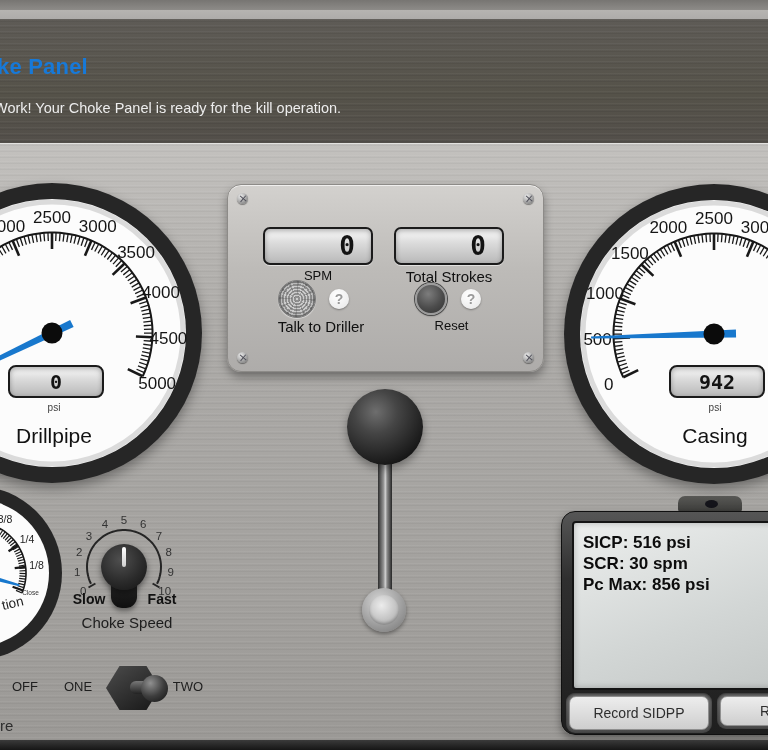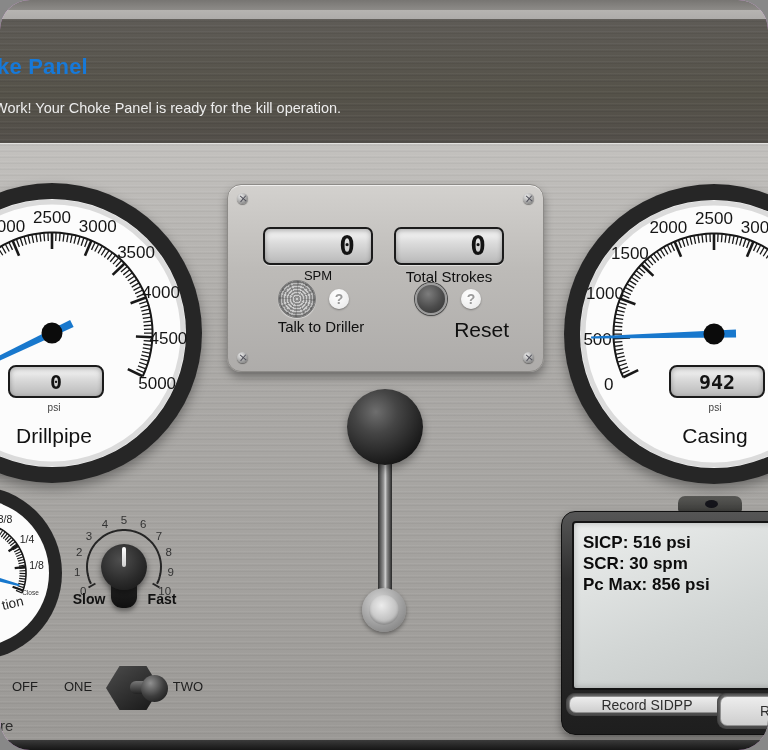--- a/index.html
+++ b/index.html
@@ -1,17 +1,17 @@
 <!DOCTYPE html>
 <html><head>
 <meta charset="utf-8">
 <style>
   html,body{margin:0;padding:0;background:#888;}
   .stage{position:relative;width:768px;height:750px;overflow:hidden;
-         font-family:"Liberation Sans",sans-serif;background:#f0abfc;border-radius:30px;}
+         font-family:"Liberation Sans",sans-serif;background:#f0abfc;}
   .abs{position:absolute;}
 
   
   .top-strip1{left:0;top:0;width:768px;height:10px;
     background:linear-gradient(180deg,#777572,#8d8b88);}
   .top-strip2{left:0;top:10px;width:768px;height:9px;
     background:linear-gradient(180deg,#b6b4b1,#aeacaa);}
   .header{left:0;top:19px;width:768px;height:124px;
     background:
       repeating-linear-gradient(180deg,rgba(255,255,255,.04) 0 1px,rgba(0,0,0,.06) 2px 3px,rgba(0,0,0,0) 3px 6px),
@@ -484,58 +484,59 @@
     </div>
     <div class="abs help-btn" style="left:101px;top:104px;">
       <span>?</span>
     </div>
     <div class="abs reset-btn" style="left:187px;top:98px;"></div>
     <div class="abs help-btn" style="left:233px;top:104px;">
       <span>?</span>
     </div>
 
     <div class="abs lbl-bold" style="left:28px;top:133px;width:130px;font-size:15px;">Talk to Driller</div>
-    <div class="abs lbl-bold" style="left:166px;top:133px;width:115px;font-size:21px;text-align:right;">Reset</div>
+    <div class="abs lbl-bold" style="left:166px;top:133px;width:115px;font-size:13px;">Reset</div>
   </div>
 
   <div class="abs" style="left:347px;top:389px;width:76px;height:223px;">
     <div class="abs lever-shaft" style="left:31px;top:35px;"></div>
     <div class="abs lever-ball" style="left:0;top:0;"></div>
   </div>
   <div class="abs pivot-outer"></div>
   <div class="abs pivot-inner"></div>
 
   <div class="abs" style="left:101px;top:544px;width:46px;height:66px;">
     <div class="abs knob-grip" style="left:10px;top:7px;"></div>
     <div class="abs knob-circle" style="left:0;top:0;"></div>
     <div class="abs knob-indicator" style="left:21px;top:3px;"></div>
   </div>
   <div class="abs knob-caption b" style="left:64px;top:591px;width:50px;">Slow</div>
   <div class="abs knob-caption b" style="left:137px;top:591px;width:50px;">Fast</div>
+  <div class="abs knob-caption" style="left:52px;top:614px;width:150px;">Choke Speed</div>
 
   <div class="abs sw-label" style="left:0px;top:679px;width:50px;">OFF</div>
   <div class="abs sw-label" style="left:53px;top:679px;width:50px;">ONE</div>
   <div class="abs sw-label" style="left:163px;top:679px;width:50px;">TWO</div>
   <div class="abs" style="left:106px;top:666px;width:62px;height:44px;">
     <div class="abs hex" style="left:0;top:0;"></div>
     <div class="abs sw-stem" style="left:24px;top:15px;"></div>
     <div class="abs sw-ball" style="left:35px;top:9px;"></div>
   </div>
   <div class="abs fragment" style="left:0px;top:717px;">re</div>
 
   <div class="abs bracket">
     <div class="bracket-hole"></div>
   </div>
   <div class="abs device-frame"></div>
   <div class="abs device-screen">
     <div class="screen-line">SICP: 516 psi</div>
     <div class="screen-line">SCR: 30 spm</div>
     <div class="screen-line">Pc Max: 856 psi</div>
   </div>
-  <div class="abs btn-well" style="left:566px;top:693px;width:146px;height:23px;padding-left:16px;">
+  <div class="abs btn-well" style="left:566px;top:693px;width:146px;height:40px;">
     <div class="panel-btn">
       <span>Record SIDPP</span>
     </div>
   </div>
   <div class="abs btn-well" style="left:717px;top:693px;width:120px;height:36px;">
     <div class="panel-btn" style="justify-content:flex-start;padding-left:39px;">
       <span>R</span>
     </div>
   </div>
 

